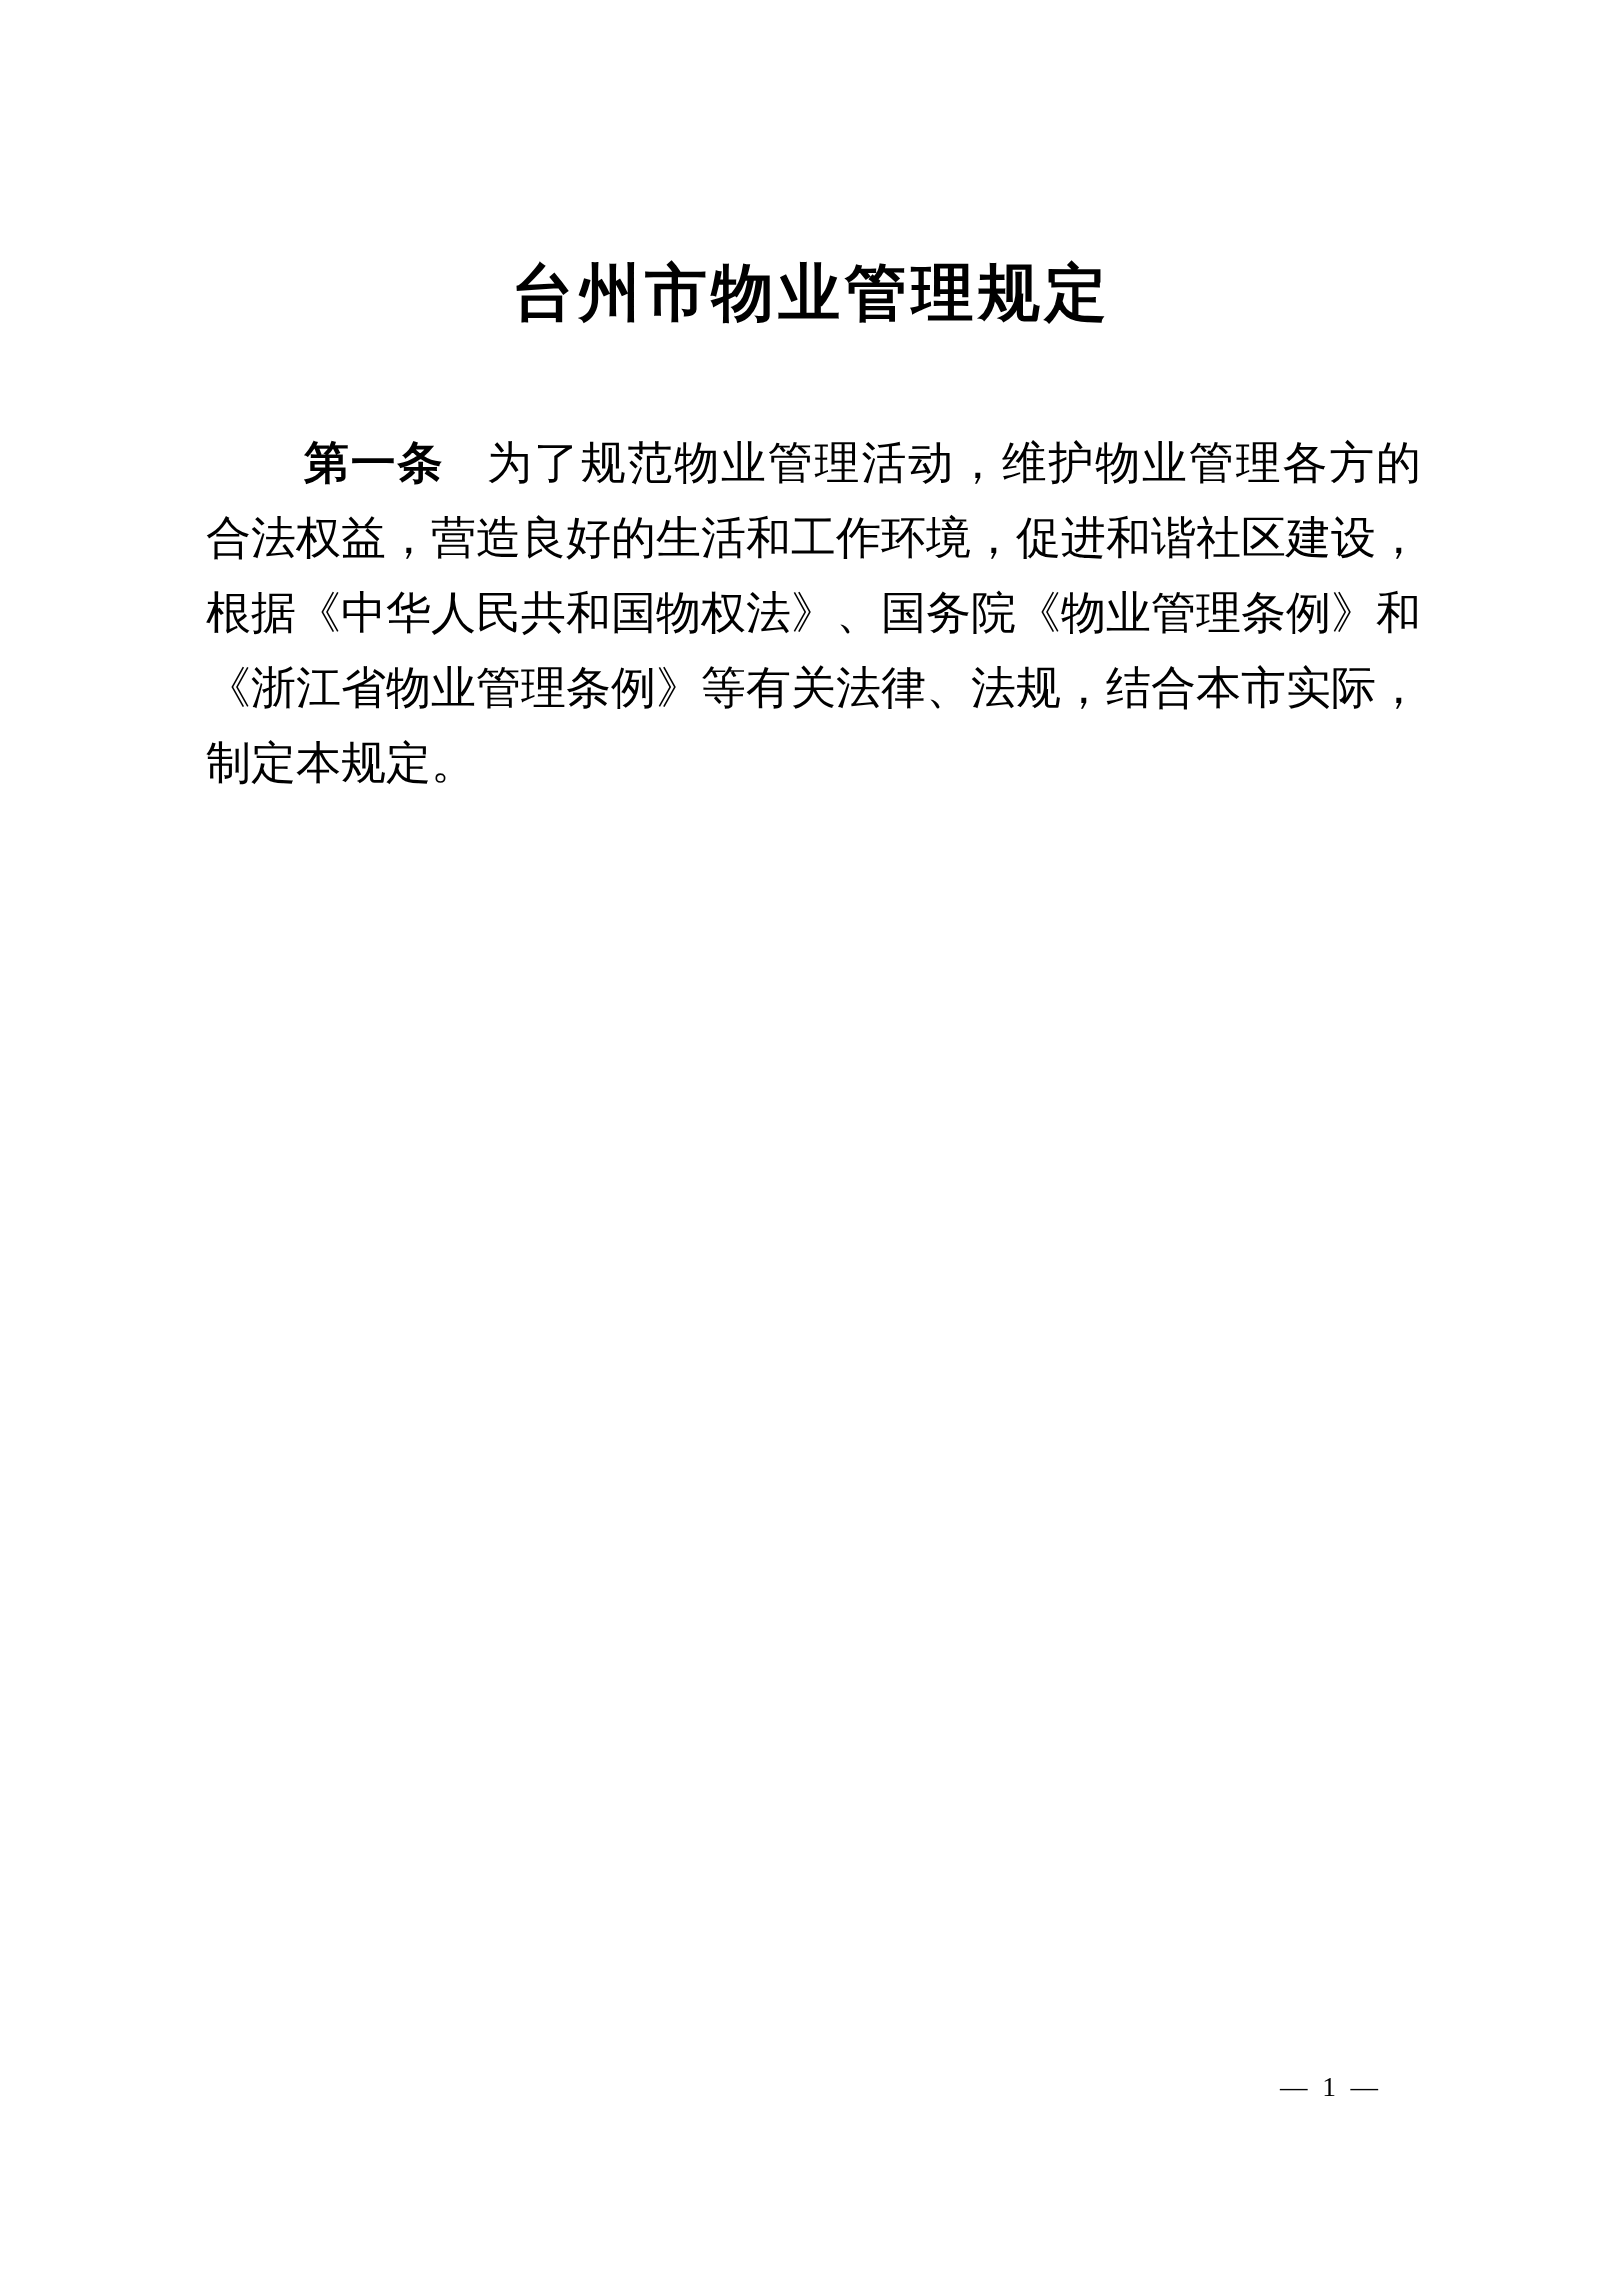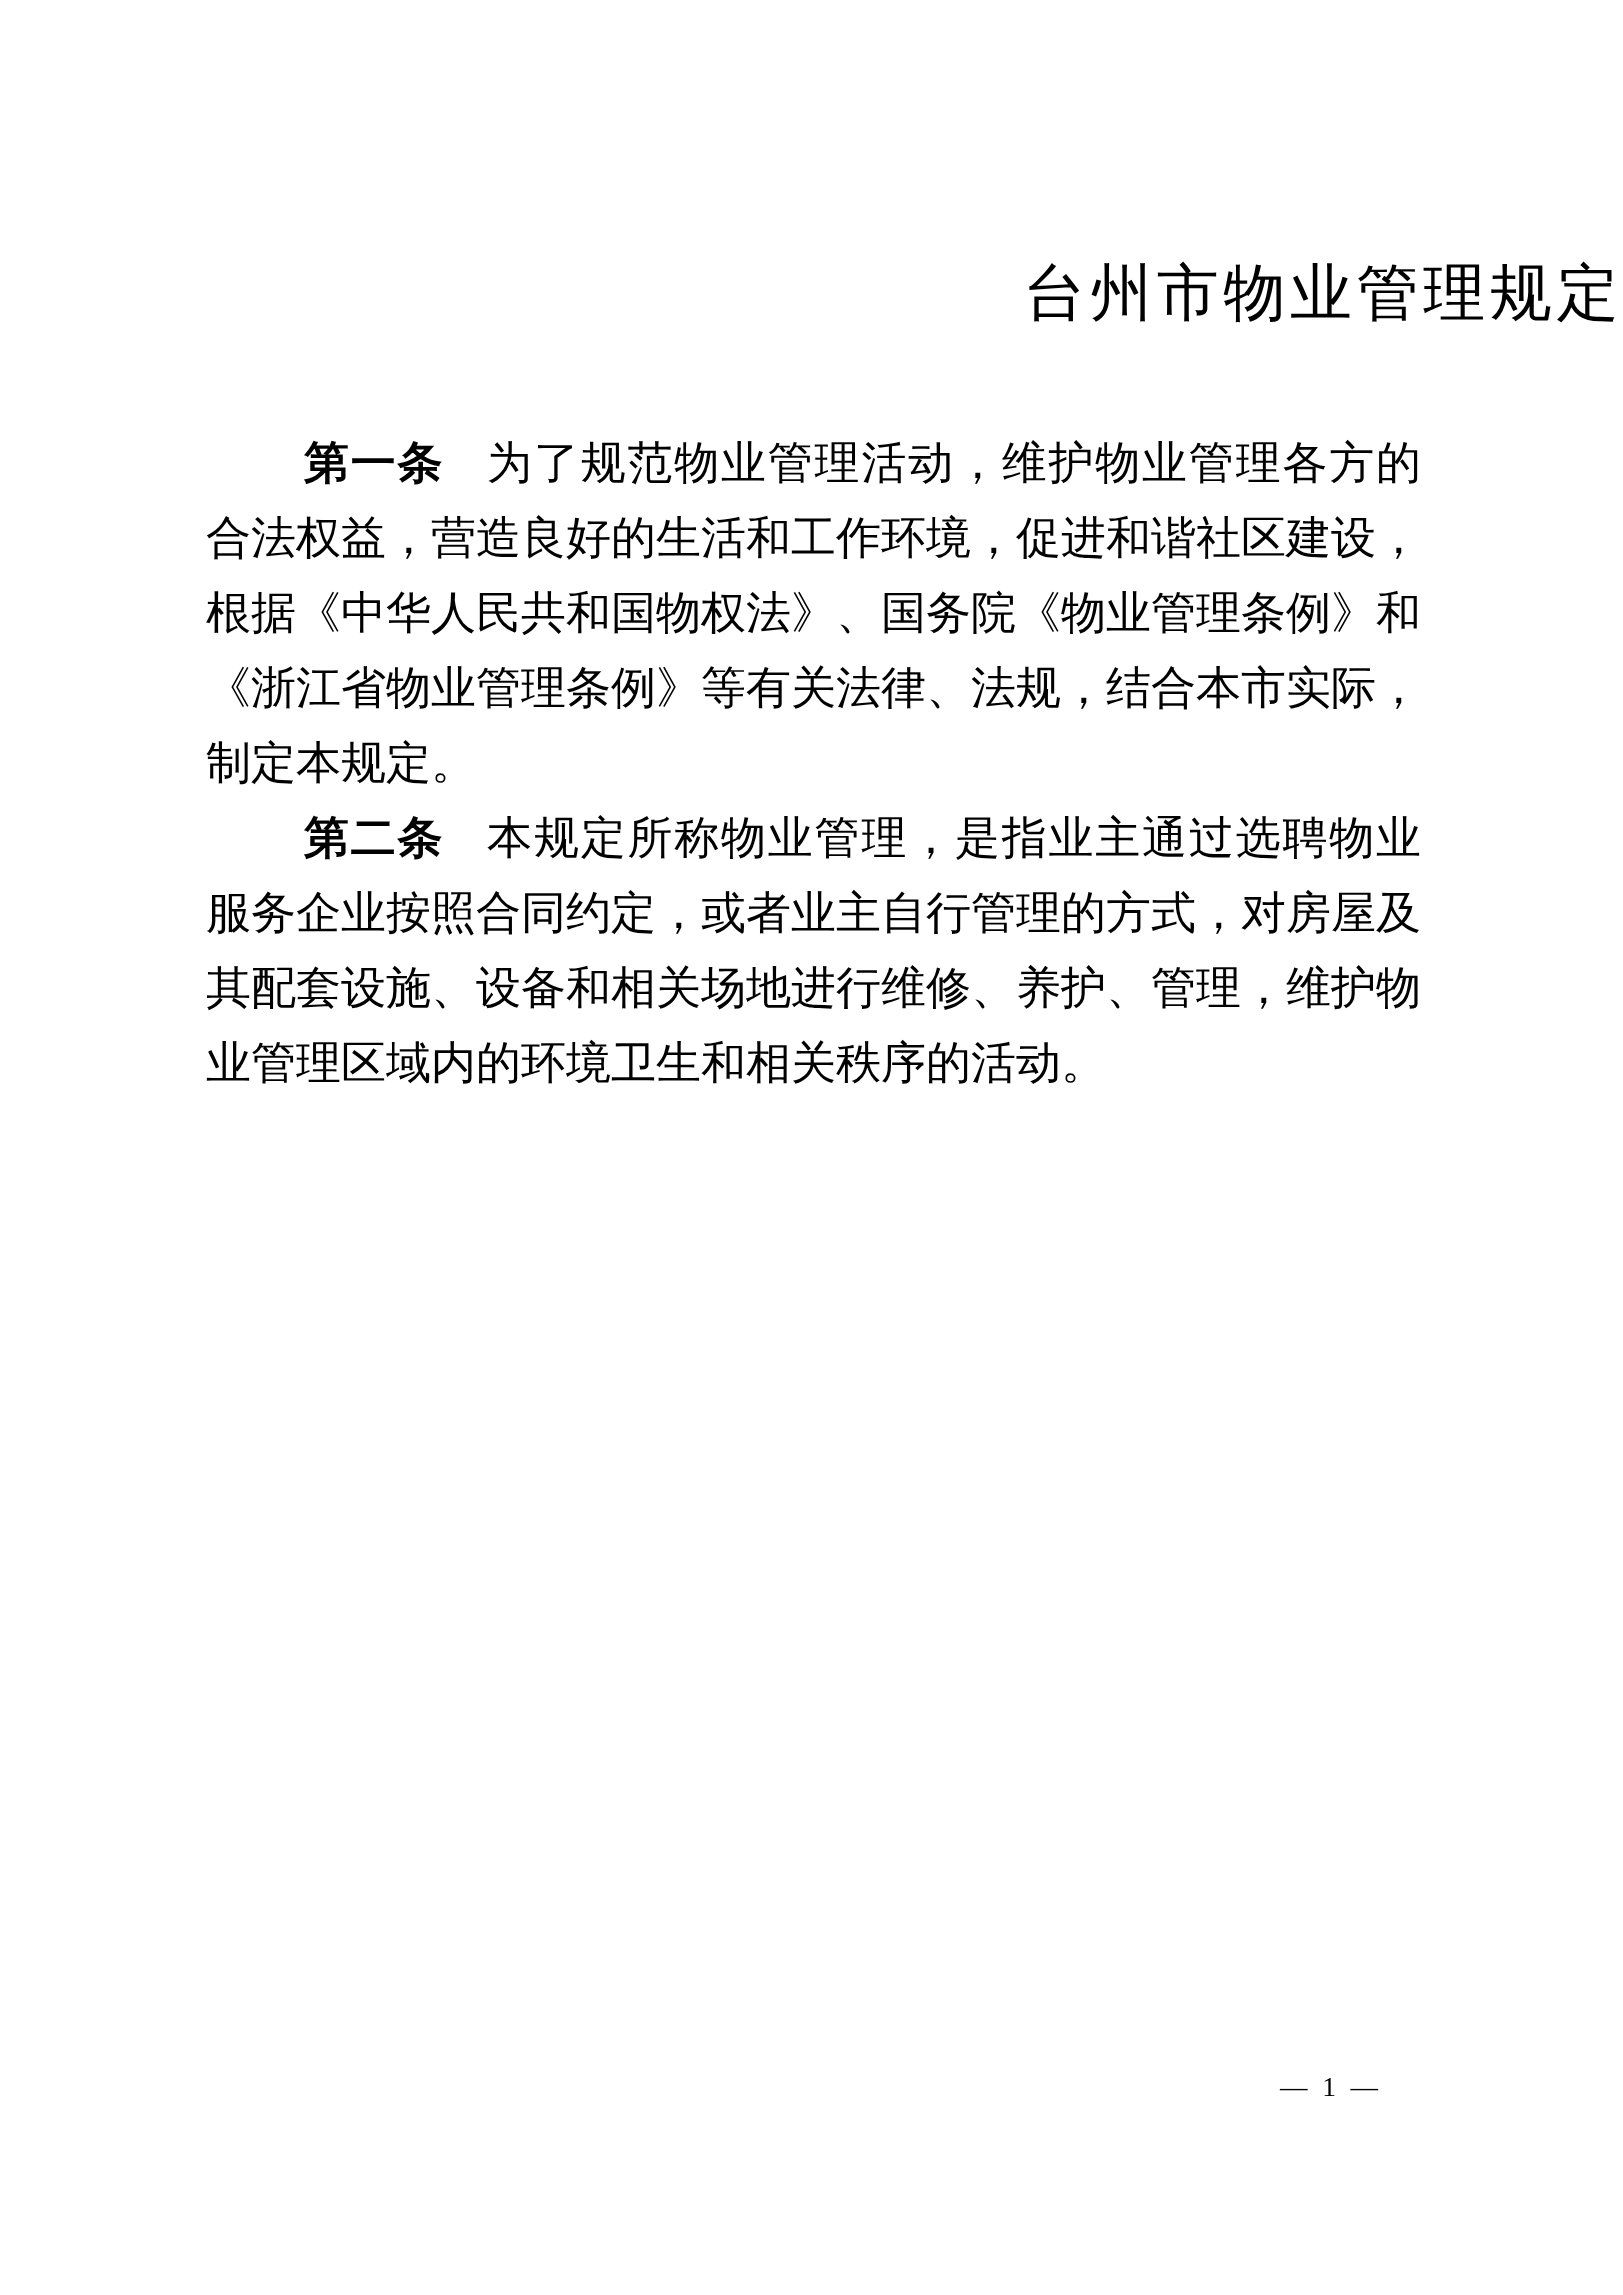--- a/index.html
+++ b/index.html
@@ -15,24 +15,24 @@
     color: #000000;
     font-family: "Liberation Serif", "DejaVu Serif", serif;
     overflow: hidden;
   }
   .title {
     position: absolute;
     top: 262px;
     left: 0;
     right: 0;
     margin: 0;
-    text-align: right;
+    text-align: center;
     font-size: 62px;
     line-height: 1.0;
-    font-weight: 400;
+    font-weight: 700;
     letter-spacing: 4.6px;
     font-family: "Liberation Serif", "DejaVu Serif", serif;
   }
   .doc-body {
     position: absolute;
     left: 206px;
     top: 426px;
     width: 1215px;
     font-size: 45px;
     line-height: 75px;
@@ -59,17 +59,16 @@
     font-family: "Liberation Serif", "DejaVu Serif", serif;
   }
 </style>
 </head>
 <body>
 
 <div class="page">
   <h1 class="title">台州市物业管理规定</h1>
   <div class="doc-body" id="doc-body">
       <p class="para"><span class="article-label">第一条</span><span>为了规范物业管理活动，维护物业管理各方的合法权益，营造良好的生活和工作环境，促进和谐社区建设，根据《中华人民共和国物权法》、国务院《物业管理条例》和《浙江省物业管理条例》等有关法律、法规，结合本市实际，制定本规定。</span></p>
-      <p class="para"><span class="article-label">第二条</span><span>本规定所称物业管理，是指业主通过选聘物业服务企业按照合同约定，或者业主自行管理的方式，对房屋及其配套设施、设备和相关场地进行维修、养护、管理，维护物业管理区域内的环境卫生和相关秩序的活动。</span></p>
     </div>
   <div class="pageno">— 1 —</div>
 </div>
 
 
 </body></html>

